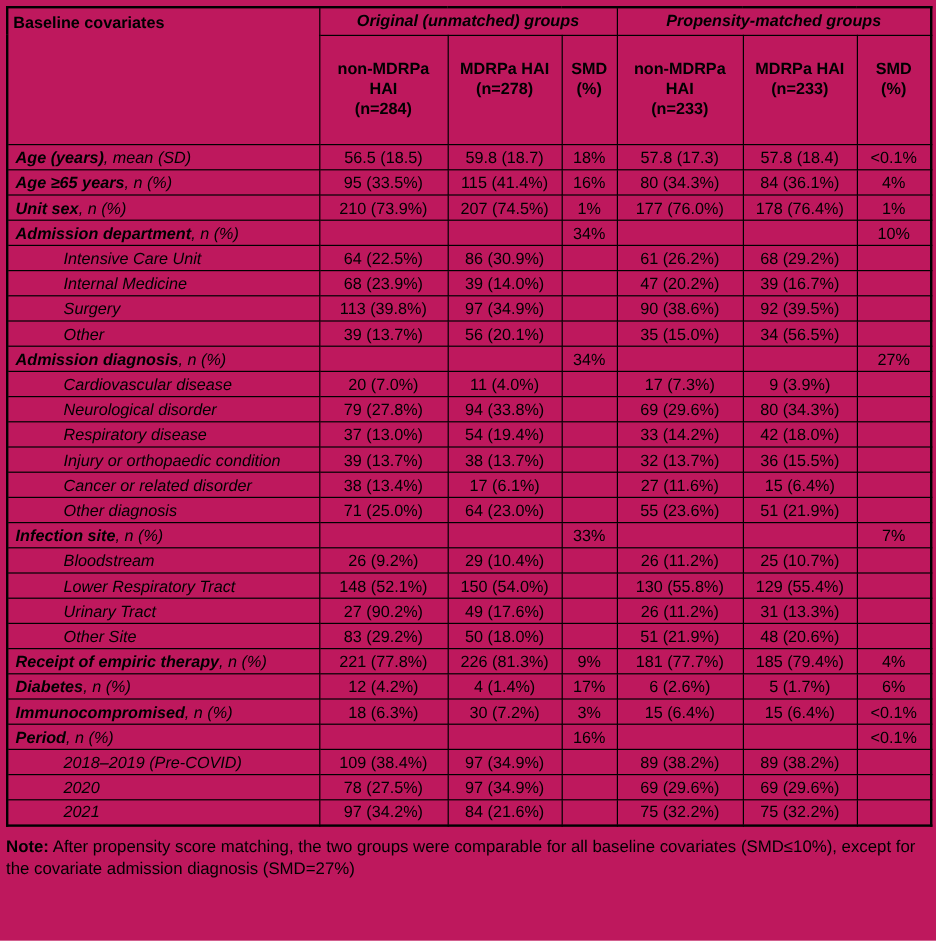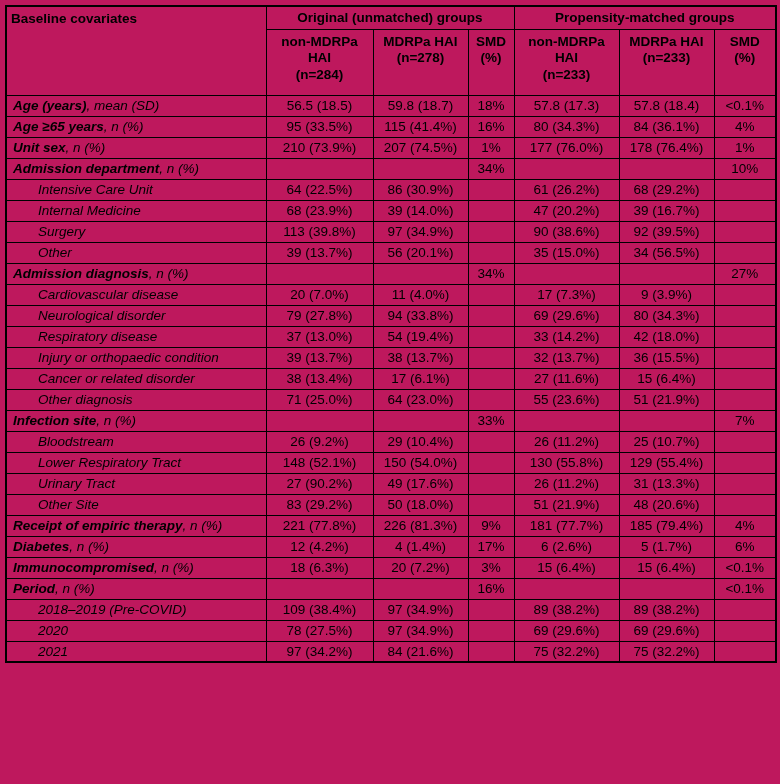--- a/index.html
+++ b/index.html
@@ -28,48 +28,49 @@
     box-sizing: border-box;
     overflow: hidden;
   }
   th.group-header {
     font-size: 13.5px;
     font-weight: bold;
     text-align: center;
     vertical-align: middle;
     height: 23px;
     padding: 1px 2px;
+    font-style: italic;
   }
   th.corner-header {
     font-size: 13.5px;
     font-weight: bold;
     text-align: left;
     vertical-align: top;
     padding: 4px 4px;
   }
   th.col-header {
     font-size: 13.5px;
     font-weight: bold;
     text-align: center;
     vertical-align: top;
-    padding: 4px 2px;
+    padding: 20px 2px;
     white-space: pre-line;
     line-height: 1.25;
     height: 66px;
   }
   td.label-cell {
     font-size: 13.5px;
     text-align: left;
     padding: 1px 4px 1px 6px;
     height: 21px;
     white-space: nowrap;
     font-style: italic;
   }
   td.label-cell.indent {
-    padding-left: 31px;
+    padding-left: 46px;
   }
   td.label-cell .b {
     font-weight: bold;
   }
   td.val-cell {
     font-size: 13.5px;
     text-align: center;
     padding: 1px 2px;
     height: 21px;
     white-space: nowrap;
@@ -319,21 +320,21 @@
           <td class="val-cell">12 (4.2%)</td>
           <td class="val-cell">4 (1.4%)</td>
           <td class="val-cell">17%</td>
           <td class="val-cell">6 (2.6%)</td>
           <td class="val-cell">5 (1.7%)</td>
           <td class="val-cell">6%</td>
         </tr>
         <tr>
           <td class="label-cell"><span class="b">Immunocompromised</span><span>, n (%)</span></td>
           <td class="val-cell">18 (6.3%)</td>
-          <td class="val-cell">20 (7.2%)</td>
+          <td class="val-cell">30 (7.2%)</td>
           <td class="val-cell">3%</td>
           <td class="val-cell">15 (6.4%)</td>
           <td class="val-cell">15 (6.4%)</td>
           <td class="val-cell">&lt;0.1%</td>
         </tr>
         <tr>
           <td class="label-cell"><span class="b">Period</span><span>, n (%)</span></td>
           <td class="val-cell"></td>
           <td class="val-cell"></td>
           <td class="val-cell">16%</td>
@@ -365,15 +366,16 @@
           <td class="val-cell">84 (21.6%)</td>
           <td class="val-cell"></td>
           <td class="val-cell">75 (32.2%)</td>
           <td class="val-cell">75 (32.2%)</td>
           <td class="val-cell"></td>
         </tr>
       </tbody>
   </table>
 
   <div class="footnotes">
+    <p><span class="bold">Note:</span><span> After propensity score matching, the two groups were comparable for all baseline covariates (SMD≤10%), except for the covariate admission diagnosis (SMD=27%)</span></p>
   </div>
 
 </div>
 
 </body></html>

